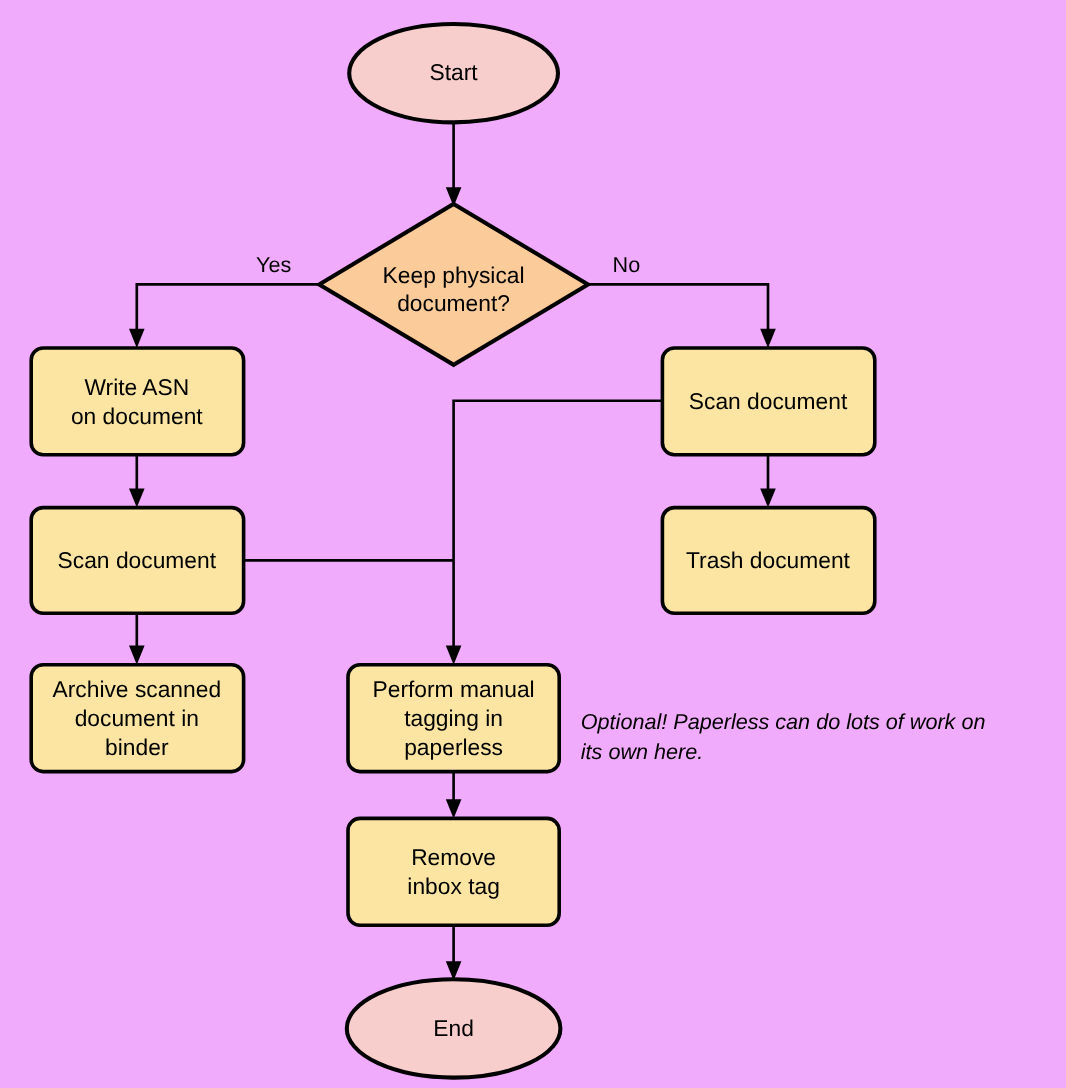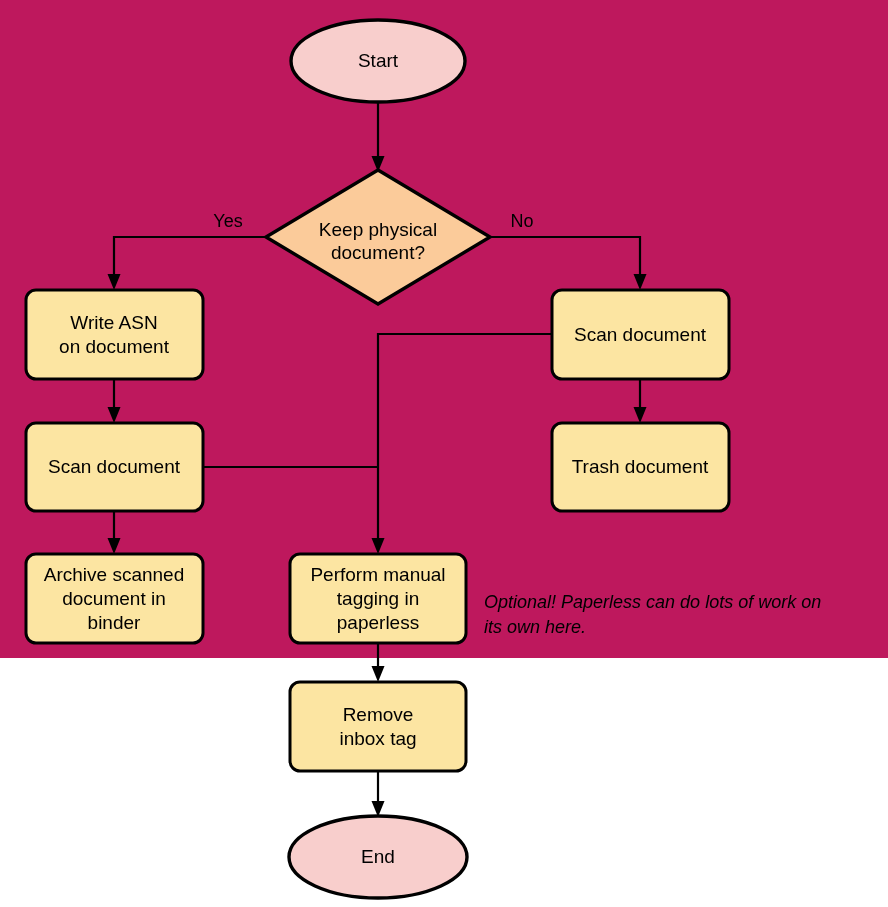--- a/index.html
+++ b/index.html
@@ -10,22 +10,22 @@
   }
   body {
     width: 888px;
     height: 907px;
     font-family: "Liberation Sans", sans-serif;
     overflow: hidden;
   }
   #flow-root {
     position: relative;
     width: 888px;
-    height: 658px;
-    background: #be185d;
+    height: 907px;
+    background: #f0abfc;
   }
   #flow-svg {
     position: absolute;
     top: 0;
     left: 0;
     width: 888px;
     height: 907px;
     display: block;
   }
   .node-label {

